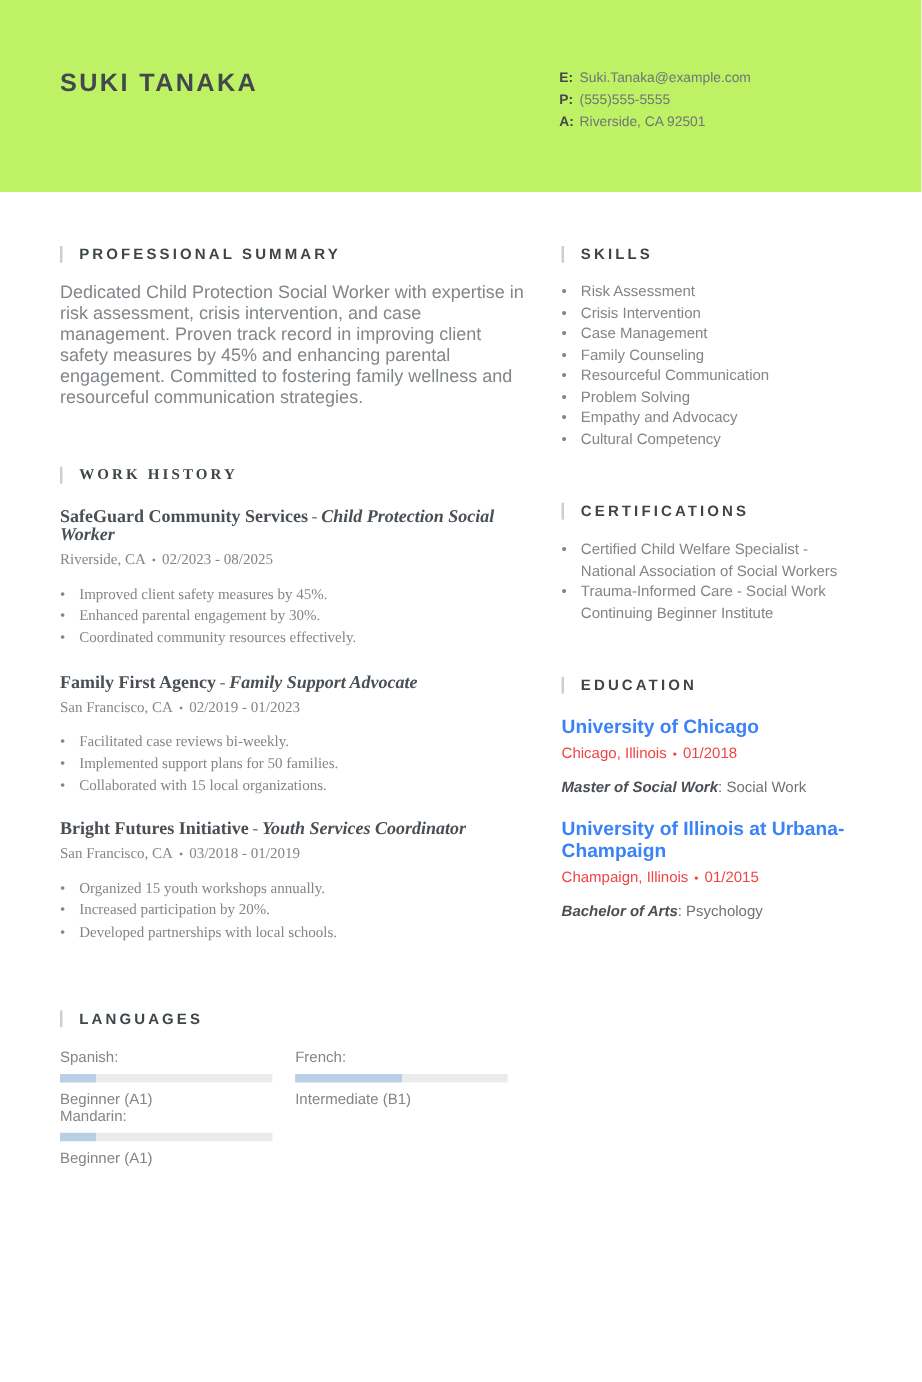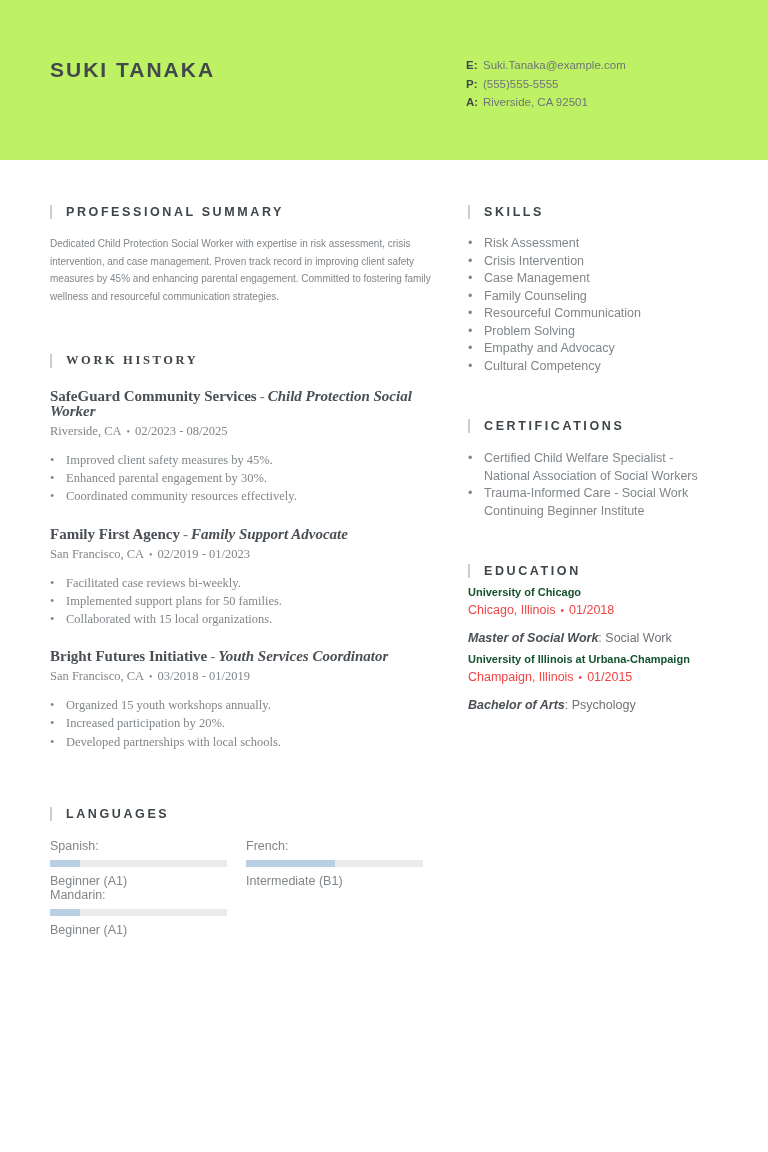--- a/index.html
+++ b/index.html
@@ -67,21 +67,21 @@
     flex: 0 0 2px;
   }
   .section-title {
     font-size: 12.5px;
     font-weight: bold;
     letter-spacing: 2.6px;
     color: #3e4549;
   }
 
   .body-text {
-    font-size: 10px;
+    font-size: 15px;
     line-height: 17.5px;
     color: #81868a;
   }
 
   .summary-text { margin-top: 16px; }
 
   
   .work-section { margin-top: 48px; font-family: Liberation Serif, serif; }
   .job-entry .job-head {
     margin-top: 21px;
@@ -132,24 +132,24 @@
   
   .skills-section ul.bullets { margin-top: 16px; }
   .skills-section ul.bullets li { line-height: 17.5px; }
   .certs-section { margin-top: 44px; }
   .certs-section ul.bullets { margin-top: 17px; }
   .certs-section ul.bullets li { line-height: 17.5px; }
 
   
   .edu-section { margin-top: 44px; }
   .school-entry .school-name {
-    margin-top: 8px;
-    font-size: 11px;
+    margin-top: 20px;
+    font-size: 16px;
     font-weight: bold;
-    color: #14532d;
+    color: #3b82f6;
   }
   .school-meta { margin-top: 5px; font-size: 12.5px; color: #ef4444; }
   .degree-line { margin-top: 14px; font-size: 12.5px; color: #6e7377; }
   .degree-name { font-weight: bold; font-style: italic; color: #494f54; }
 </style>
 </head>
 <body>
 
 <div class="page">
 

